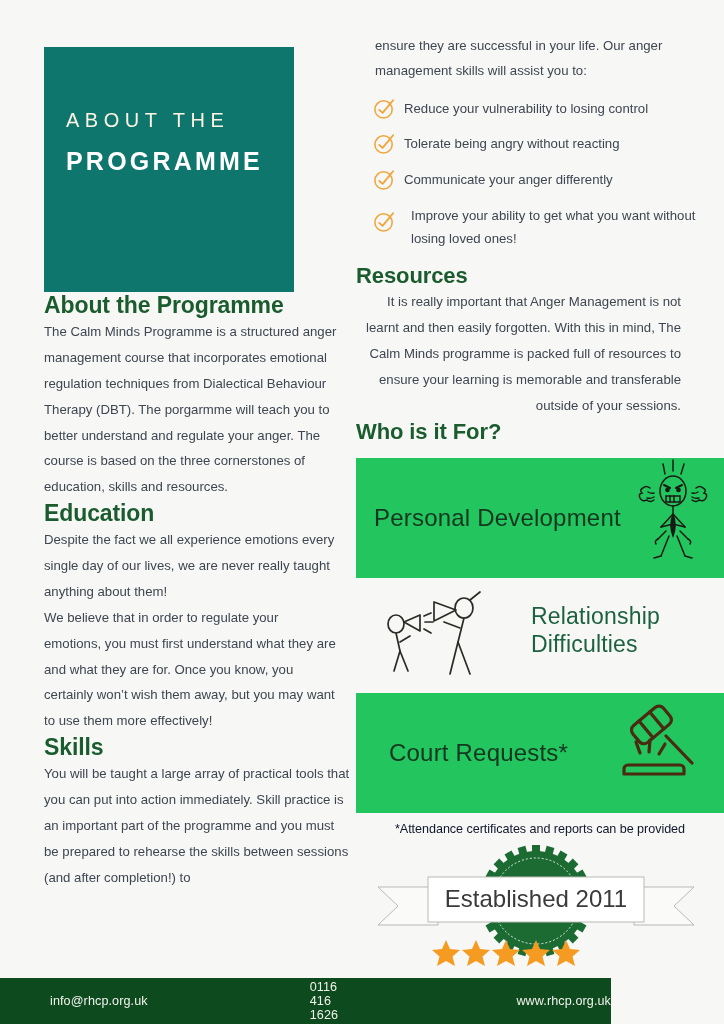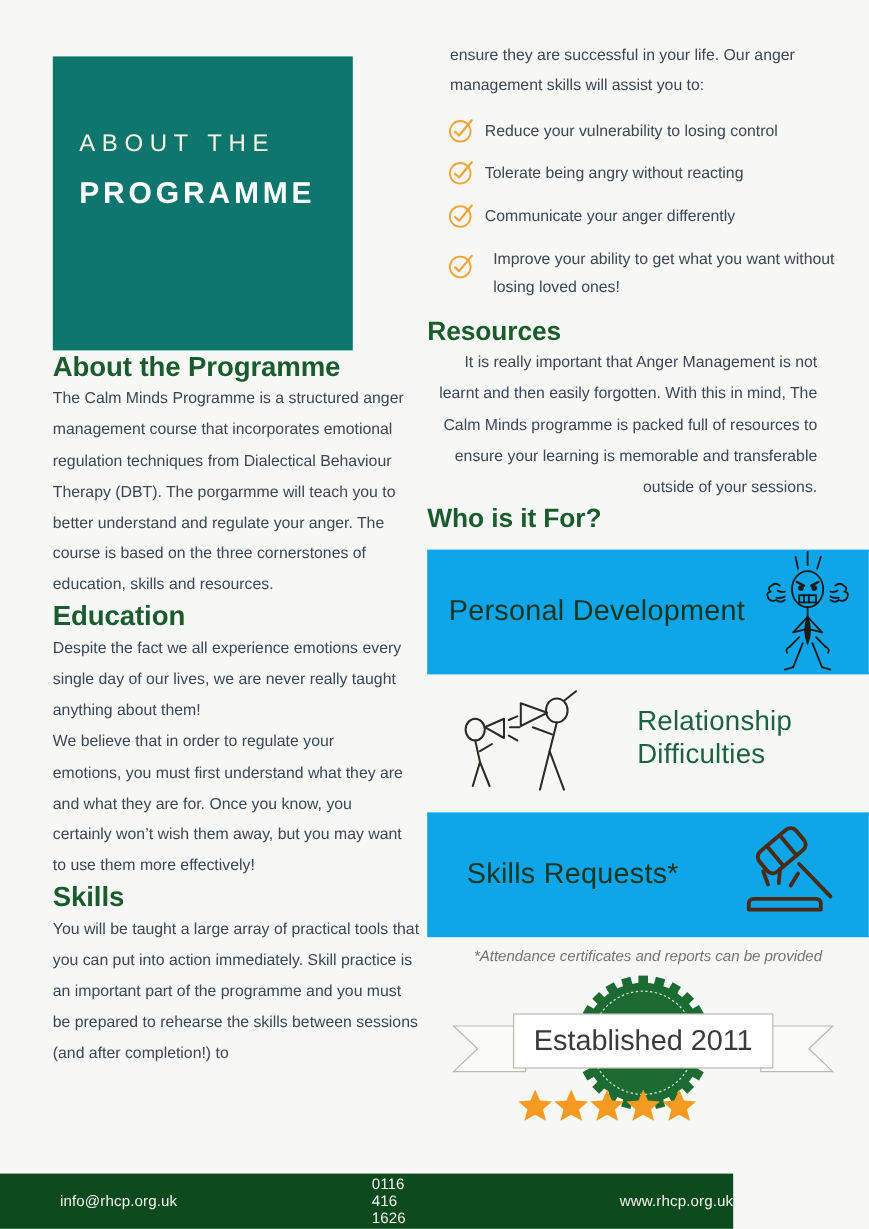--- a/index.html
+++ b/index.html
@@ -119,22 +119,22 @@
     width: 325px;
     line-height: 1.95;
     text-align: right;
   }
   .h-who { font-size: 22px; margin: 19px 0 0 5px; }
 
   
   .card {
     position: relative;
     margin-top: 13px;
-    height: 104px;
-    background: #0ea5e9;
+    height: 120px;
+    background: #22c55e;
     display: flex;
     align-items: center;
   }
   .card-plain {
     position: relative;
     margin-top: 2px;
     height: 100px;
     background: #f7f7f5;
     display: flex;
     align-items: center;
@@ -165,25 +165,24 @@
     top: 2px;
   }
   .card-gavel {
     position: absolute;
     right: 24px;
     top: 10px;
   }
 
   .footnote {
     text-align: center;
-    color: #737373;
+    color: #0f172a;
     font-size: 12.6px;
     margin-top: 9px;
     letter-spacing: -0.05px;
-    font-style: italic;
   }
 
   
   .badge-wrap {
     position: relative;
     height: 135px;
     margin-top: 3px;
   }
   .badge-svg { position: absolute; left: 10px; top: 0; }
 
@@ -341,21 +340,21 @@
           </g>
         </svg>
       </div>
       <div class="card-title t2">
         <span>Relationship</span><br>
         <span>Difficulties</span>
       </div>
     </div>
 
     <div class="card">
-      <div class="card-title t3">Skills Requests*</div>
+      <div class="card-title t3">Court Requests*</div>
       <div class="card-gavel">
         <svg width="86" height="84" viewBox="0 0 86 84">
           <g fill="none" stroke="#4a2a10" stroke-width="3.2" stroke-linecap="round" stroke-linejoin="round">
 
             <g transform="rotate(-40 40 25)">
               <rect x="20" y="10" width="40" height="22" rx="6"></rect>
               <path d="M33 10 l0 22 M47 10 l0 22"></path>
             </g>
 
             <path d="M52 33 L78 60"></path>

